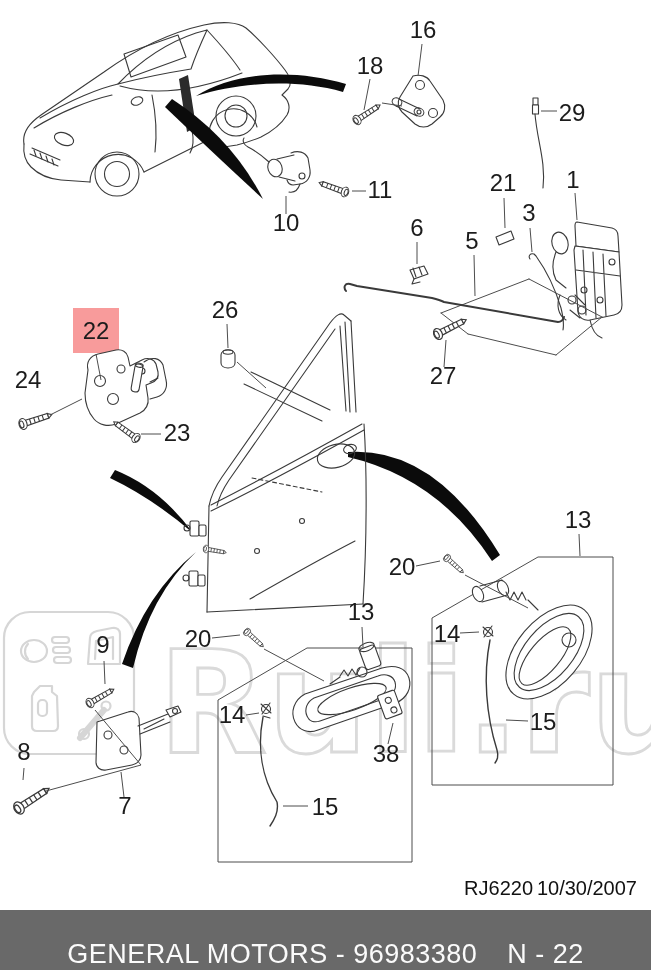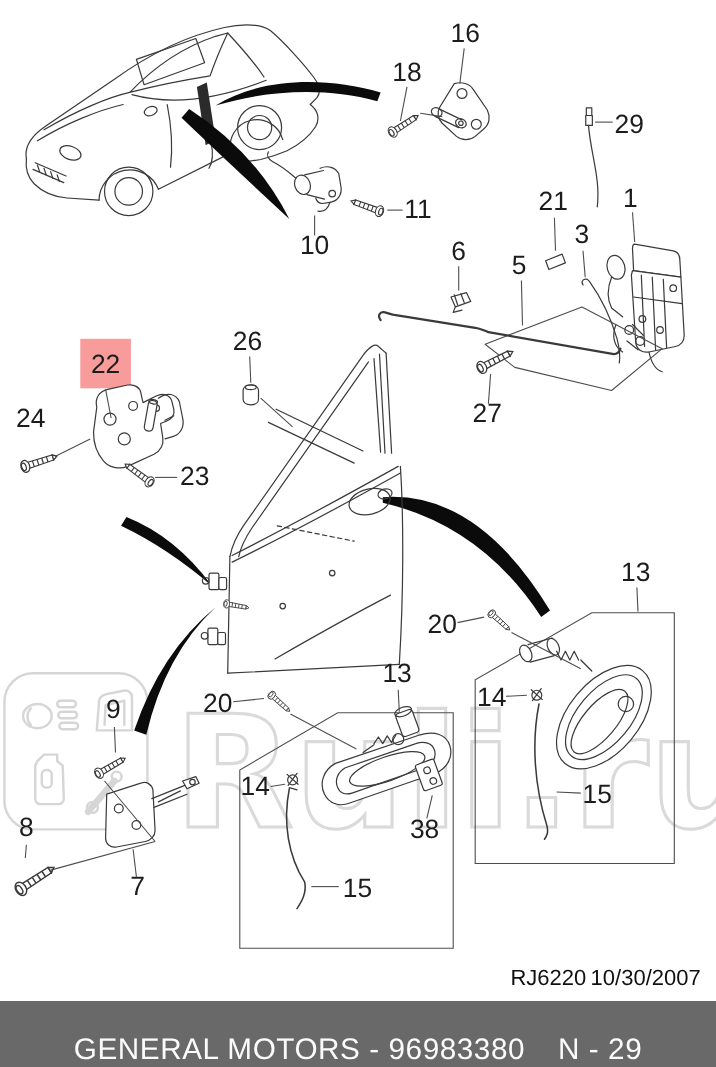--- a/index.html
+++ b/index.html
@@ -295,15 +295,15 @@
     <text class="lbl" x="24" y="760">8</text>
     <text class="lbl" x="125" y="814">7</text>
   </g>
 
   <text class="ref" x="533" y="895" text-anchor="end">RJ6220</text>
   <text class="ref" x="637" y="895" text-anchor="end">10/30/2007</text>
 </svg>
 
 <div class="footer">
   <span>GENERAL MOTORS - 96983380</span>
-  <span>N - 29</span>
+  <span>N - 22</span>
 </div>
 </div>
 
 </body></html>

